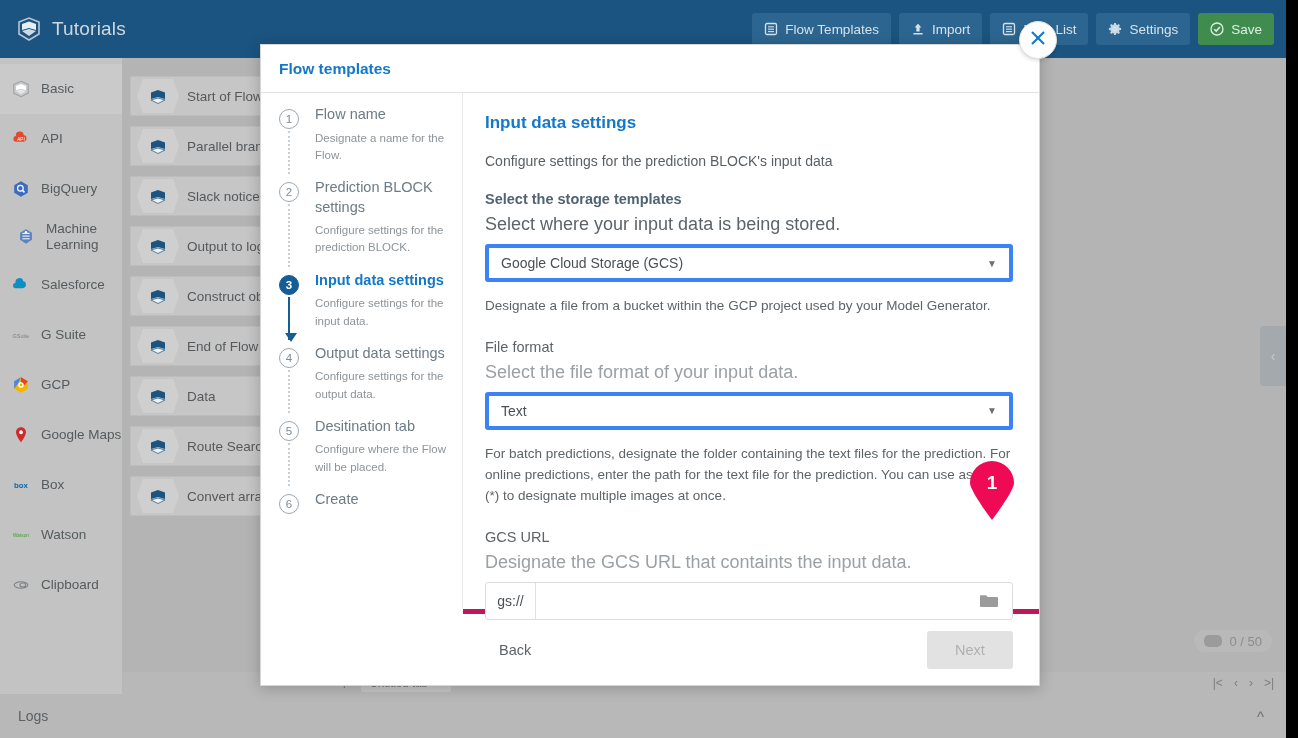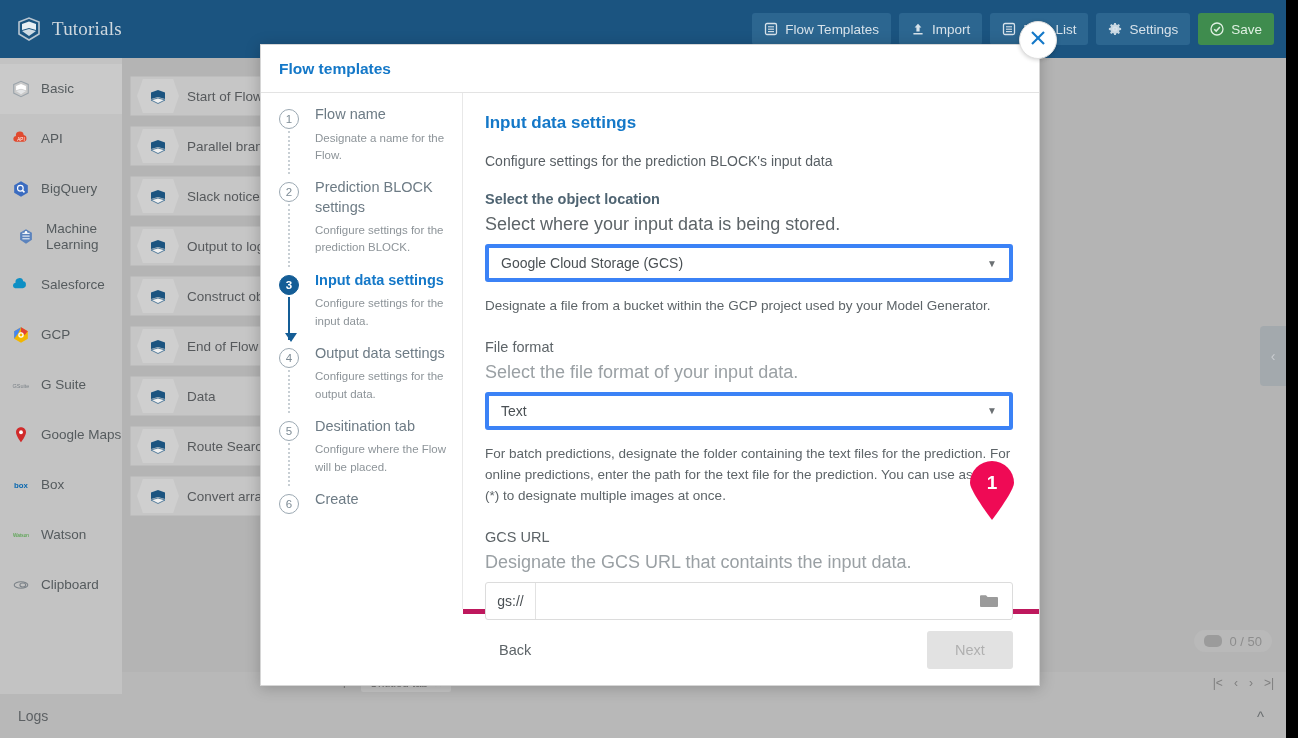--- a/index.html
+++ b/index.html
@@ -18,21 +18,20 @@
 
   
   .topbar {
     position: absolute; left: 0; top: 0; width: 1286px; height: 58px;
     background: #1b5480;
     display: flex; align-items: center;
   }
   .brand {
     display: flex; align-items: center; gap: 10px;
     margin-left: 16px;
-    font-family: Liberation Serif, serif;
   }
   .brand-title {
     color: #cfd8de; font-size: 19px; letter-spacing: .2px;
   }
   .logo-hex { width: 26px; height: 26px; position: relative; }
   .topbar-actions {
     margin-left: auto; display: flex; align-items: center; gap: 8px;
     margin-right: 12px;
   }
   .tb-btn {
@@ -370,38 +369,38 @@
       <span class="sido">
         <svg width="20" height="20" viewBox="0 0 22 22">
             <path d="M4.5 14.5 a3.1 3.1 0 0 1 .5-6.1 A4.2 4.2 0 0 1 13.4 7 a3.4 3.4 0 0 1 3 3.6 3.5 3.5 0 0 1-3.4 3.9 Z" fill="#0d8fc4"></path>
           </svg>
       </span>
       <span class="sl">Salesforce</span>
     </div>
 
     <div class="side-item">
       <span class="sido">
+        <svg width="22" height="12" viewBox="0 0 26 12">
+            <text x="13" y="9" font-size="6.5" fill="#7b8288" text-anchor="middle" font-family="sans-serif">GSuite</text>
+          </svg>
+      </span>
+      <span class="sl">G Suite</span>
+    </div>
+
+    <div class="side-item">
+      <span class="sido">
         <svg width="20" height="20" viewBox="0 0 22 22">
             <path d="M11 2.5 L18.5 6.8 L18.5 15.2 L11 19.5 L3.5 15.2 L3.5 6.8 Z" fill="#f2b600"></path>
             <path d="M11 2.5 L18.5 6.8 L15 11 L11 8 Z" fill="#e34133"></path>
             <path d="M3.5 15.2 L3.5 6.8 L11 2.5 L8 9 Z" fill="#4386f5"></path>
             <circle cx="11" cy="11" r="3" fill="#fff"></circle>
             <circle cx="11" cy="11" r="1.6" fill="#f2b600"></circle>
           </svg>
       </span>
       <span class="sl">GCP</span>
-    </div>
-
-    <div class="side-item">
-      <span class="sido">
-        <svg width="22" height="12" viewBox="0 0 26 12">
-            <text x="13" y="9" font-size="6.5" fill="#7b8288" text-anchor="middle" font-family="sans-serif">GSuite</text>
-          </svg>
-      </span>
-      <span class="sl">G Suite</span>
     </div>
 
     <div class="side-item">
       <span class="sido">
         <svg width="20" height="20" viewBox="0 0 22 22">
             <path d="M11 2.5 c-3.2 0-5.5 2.4-5.5 5.4 0 4 5.5 11.1 5.5 11.1 s5.5-7.1 5.5-11.1c0-3-2.3-5.4-5.5-5.4z" fill="#d02b2b"></path>
             <circle cx="11" cy="8" r="2.1" fill="#fff"></circle>
           </svg>
       </span>
       <span class="sl">Google Maps</span>
@@ -619,21 +618,21 @@
         <div class="step">
           <span class="step-num">6</span>
           <div class="step-title">Create</div>
         </div>
       </div>
 
       <div class="pane">
         <div class="pane-title">Input data settings</div>
         <div class="pane-sub">Configure settings for the prediction BLOCK's input data</div>
 
-        <div class="f-label">Select the object location</div>
+        <div class="f-label">Select the storage templates</div>
         <div class="f-hint" style="color:#5d6468">Select where your input data is being stored.</div>
         <div class="select">
           <span>Google Cloud Storage (GCS)</span>
           <span class="caret">▼</span>
         </div>
         <div class="f-note">Designate a file from a bucket within the GCP project used by your Model Generator.</div>
 
         <div class="f-label plain">File format</div>
         <div class="f-hint">Select the file format of your input data.</div>
         <div class="select">

